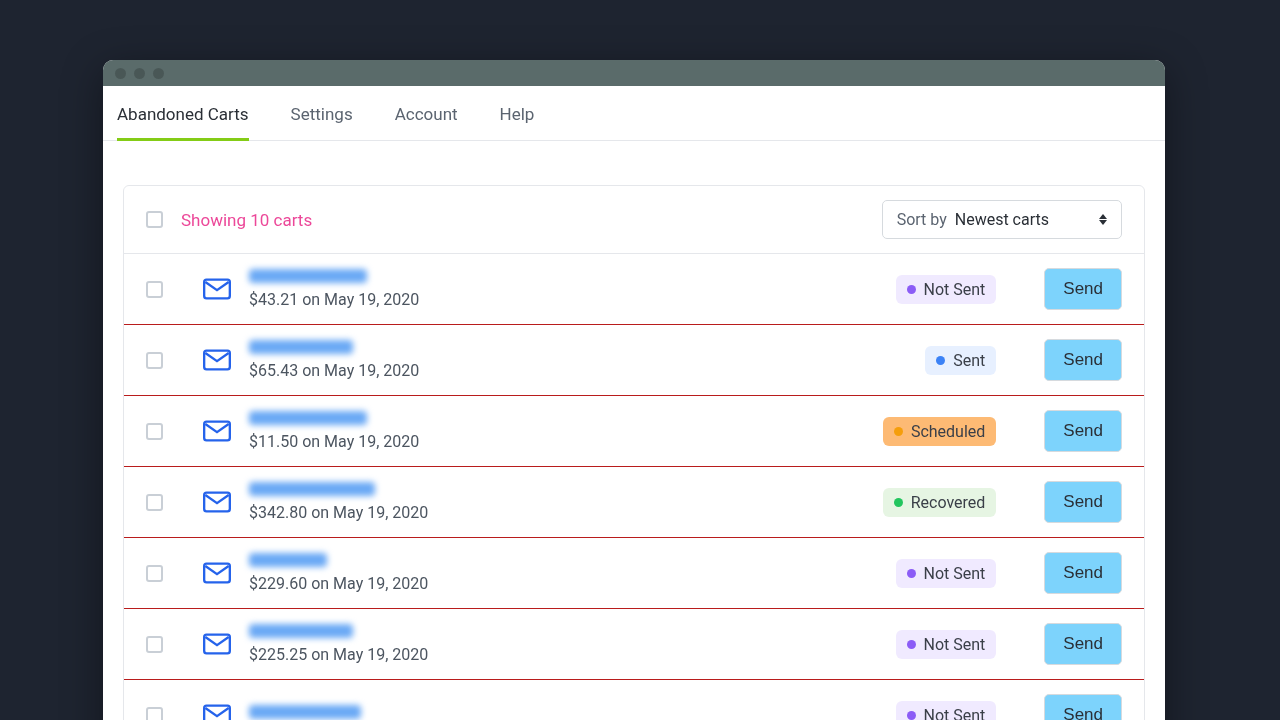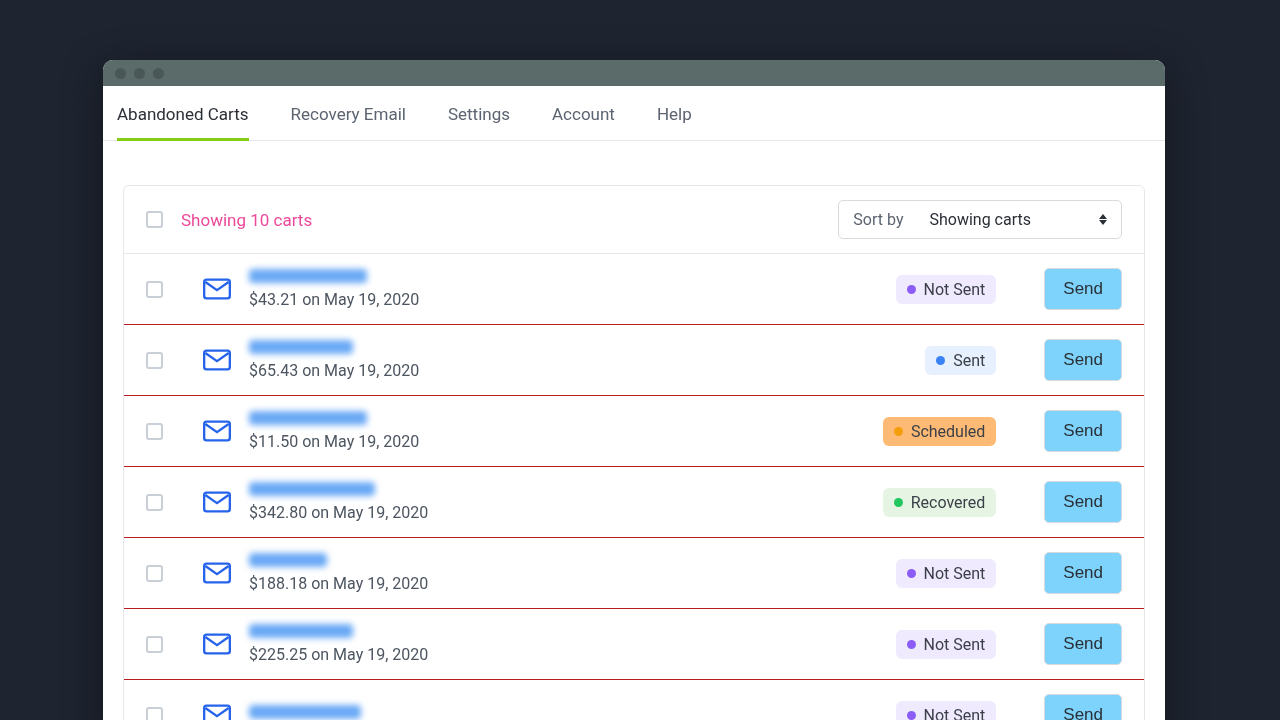--- a/index.html
+++ b/index.html
@@ -42,21 +42,21 @@
 .listhead {
   display: flex; align-items: center; justify-content: space-between;
   padding: 14px 22px;
 }
 .lh-left { display: flex; align-items: center; gap: 18px; }
 .chk {
   width: 17px; height: 17px; border: 2px solid #c9cfd6; border-radius: 3px; background: #fff;
 }
 .showing { font-size: 17px; color: #ec4899; }
 .sortbox {
-  display: flex; align-items: center; gap: 26px;
+  display: flex; align-items: center; gap: 8px;
   border: 1px solid #d6dade; border-radius: 5px;
   padding: 9px 14px; font-size: 16px;
 }
 .sortby { color: #5b6470; }
 .sortval { color: #2a2f36; }
 .chev { margin-left: 42px; display: flex; flex-direction: column; gap: 1px; }
 .chev::before, .chev::after {
   content: ""; width: 0; height: 0; border-left: 4px solid transparent; border-right: 4px solid transparent;
 }
 .chev::before { border-bottom: 5px solid #2a2f36; }
@@ -104,36 +104,35 @@
 
 <div class="window">
   <div class="titlebar">
     <div class="tl-dot"></div>
     <div class="tl-dot"></div>
     <div class="tl-dot"></div>
   </div>
 
   <div class="tabs" id="tabs">
       <div class="tab active">Abandoned Carts</div>
-      <div class="tab">Recovery Email</div>
       <div class="tab">Settings</div>
       <div class="tab">Account</div>
       <div class="tab">Help</div>
     </div>
 
   <div class="content">
     <div class="listwrap">
       <div class="listhead">
         <div class="lh-left">
           <div class="chk"></div>
           <div class="showing">Showing 10 carts</div>
         </div>
         <div class="sortbox">
           <span class="sortby">Sort by</span>
-          <span class="sortval">Showing carts</span>
+          <span class="sortval">Newest carts</span>
           <span class="chev"></span>
         </div>
       </div>
 
       <div class="rows" id="rows">
           <div class="row">
             <div class="chk"></div>
             <div class="mailico"><svg viewBox="0 0 24 18" fill="none" stroke="#2563eb" stroke-width="2">
                 <rect x="1" y="1" width="22" height="16" rx="2"></rect>
                 <path d="M2 3l10 7 10-7"></path>
@@ -197,21 +196,21 @@
             <button class="sendbtn">Send</button>
           </div>
           <div class="row">
             <div class="chk"></div>
             <div class="mailico"><svg viewBox="0 0 24 18" fill="none" stroke="#2563eb" stroke-width="2">
                 <rect x="1" y="1" width="22" height="16" rx="2"></rect>
                 <path d="M2 3l10 7 10-7"></path>
               </svg></div>
             <div class="info">
               <div class="name-blur" style="width: 78px;"></div>
-              <div class="meta"><span>$188.18</span> on <span>May 19, 2020</span></div>
+              <div class="meta"><span>$229.60</span> on <span>May 19, 2020</span></div>
             </div>
             <div class="badge b-notsent">
               <span class="dot"></span>
               <span>Not Sent</span>
             </div>
             <button class="sendbtn">Send</button>
           </div>
           <div class="row">
             <div class="chk"></div>
             <div class="mailico"><svg viewBox="0 0 24 18" fill="none" stroke="#2563eb" stroke-width="2">

